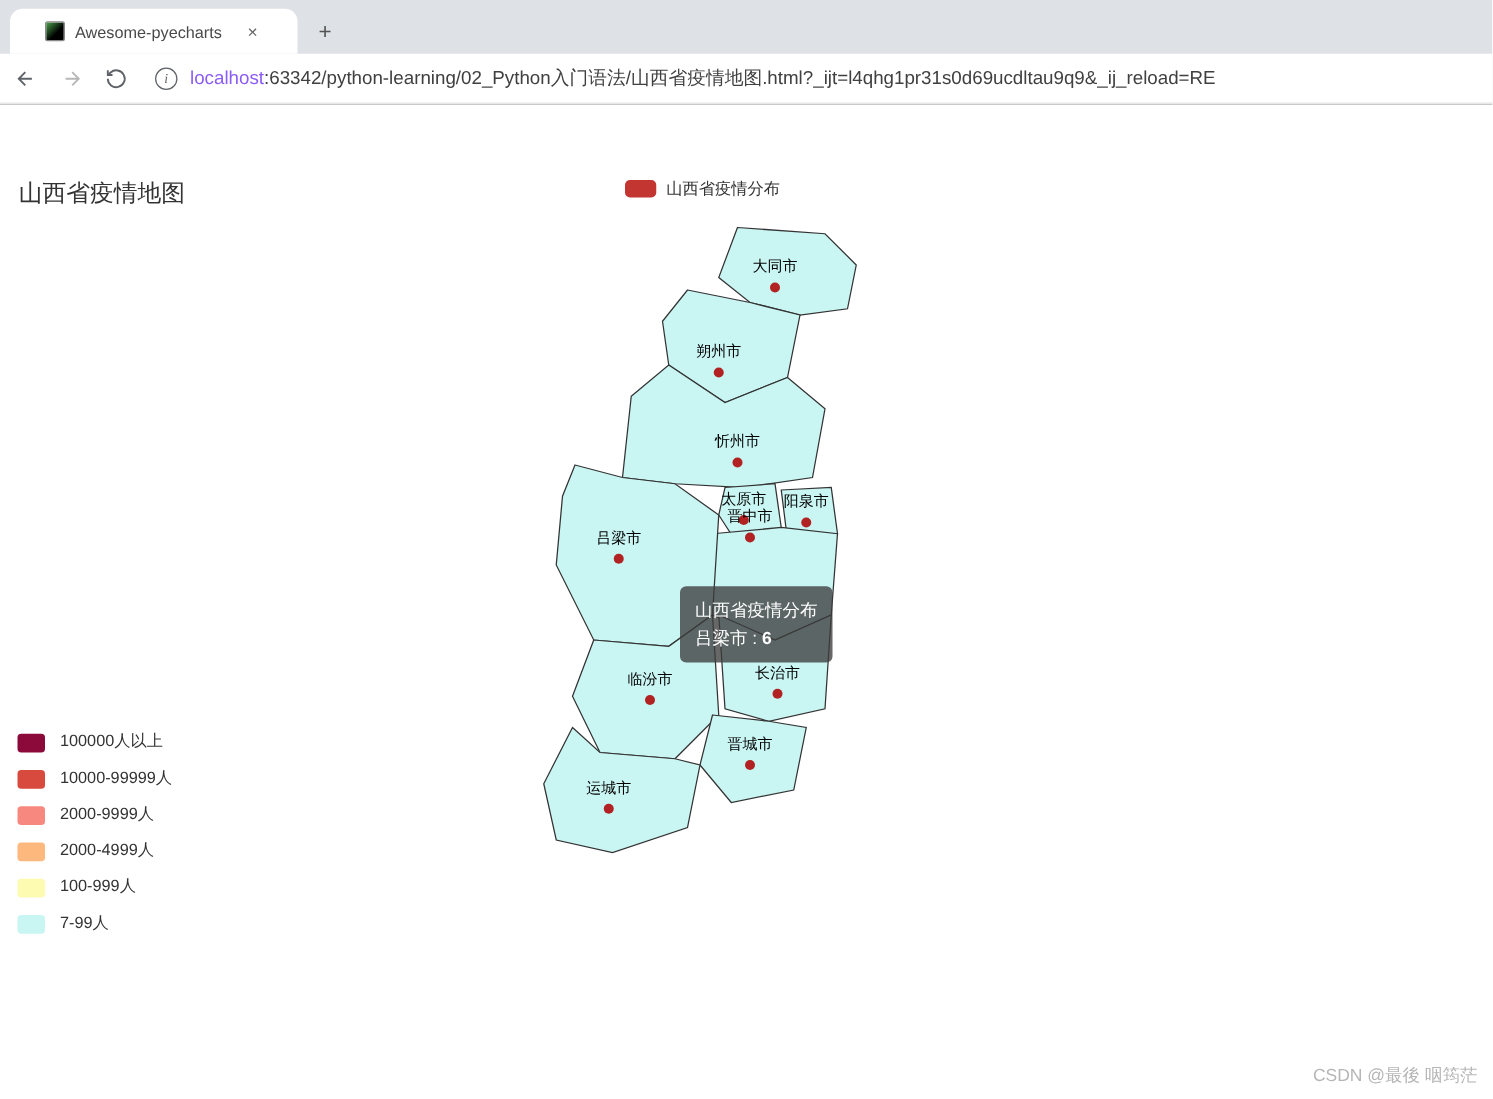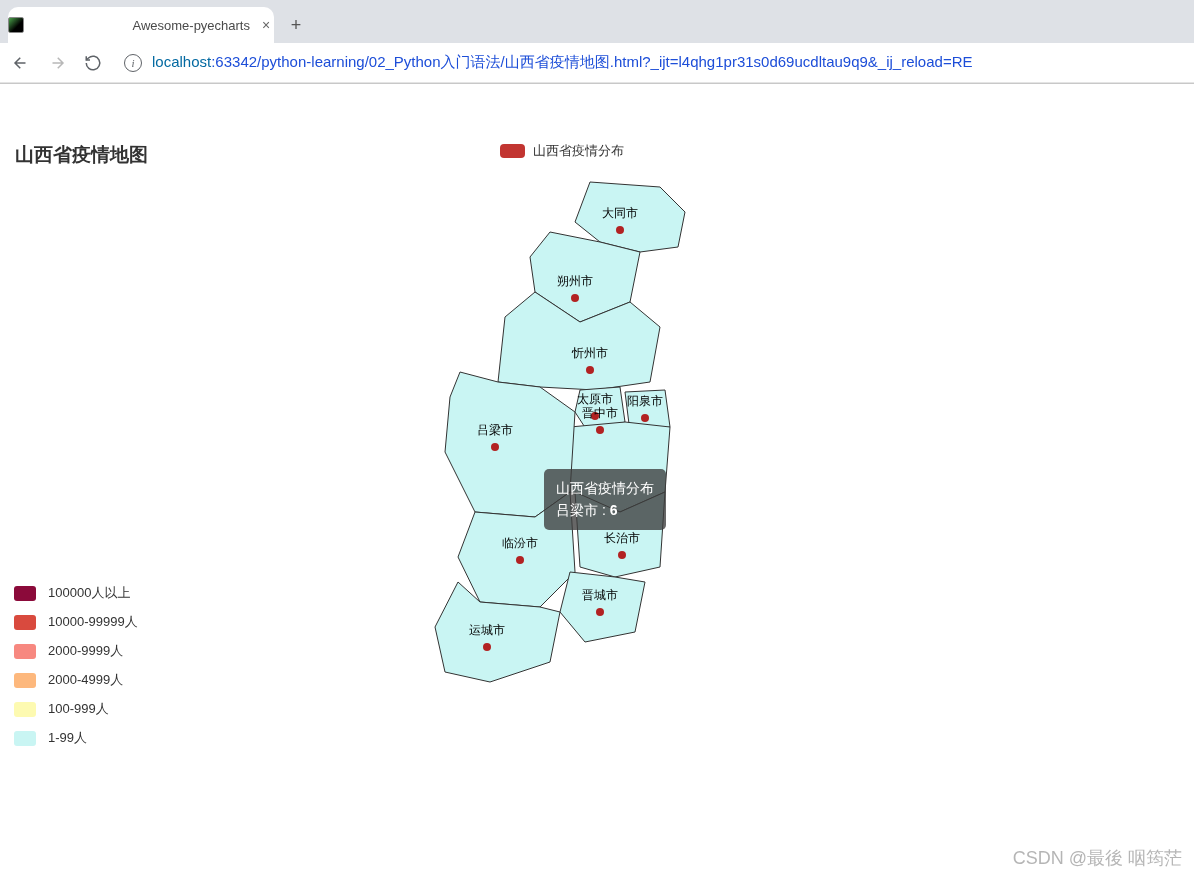--- a/index.html
+++ b/index.html
@@ -1,58 +1,58 @@
 <!DOCTYPE html>
 <html><head>
   <meta charset="utf-8">
   <style>
     * { box-sizing: border-box; margin: 0; padding: 0; }
     body { font-family: -apple-system, "Microsoft YaHei", Arial, sans-serif; background: #fff; width: 1194px; height: 879px; overflow: hidden; position: relative; }
     
     
     .browser-chrome { background: #dee1e6; border-bottom: 1px solid #c8c8c8; }
     .tab-strip { display: flex; height: 43px; align-items: flex-end; padding: 7px 8px 0 8px; gap: 0; }
-    .tab { display: flex; align-items: center; background: #fff; border-radius: 10px 10px 0 0; height: 36px; padding: 0 0; gap: 8px; width: 266px; font-size: 13px; color: #4a4a4a; position: relative; text-align: right; }
+    .tab { display: flex; align-items: center; background: #fff; border-radius: 10px 10px 0 0; height: 36px; padding: 0 28px; gap: 8px; width: 230px; font-size: 13px; color: #4a4a4a; position: relative; }
     .tab-favicon { width: 16px; height: 16px; background: linear-gradient(135deg,#4aa24a,#000 60%); border: 1px solid #888; border-radius: 2px; }
     .tab-title { flex: 1; white-space: nowrap; overflow: hidden; }
     .tab-close { width: 16px; height: 16px; display: flex; align-items: center; justify-content: center; color: #666; font-size: 14px; cursor: pointer; border-radius: 50%; }
     .new-tab-btn { width: 28px; height: 28px; display: flex; align-items: center; justify-content: center; font-size: 18px; color: #555; margin-left: 8px; margin-bottom: 4px; cursor: pointer; border-radius: 50%; }
     
     .nav-bar { display: flex; align-items: center; background: #fff; height: 40px; padding: 0 10px; gap: 14px; border-bottom: 1px solid #e4e4e4; }
     .nav-icon { width: 22px; height: 22px; display: flex; align-items: center; justify-content: center; color: #5f6368; cursor: pointer; }
     .nav-icon.dim { color: #b8b8b8; }
     .nav-icon svg { width: 18px; height: 18px; }
     .url-area { flex: 1; display: flex; align-items: center; gap: 10px; font-size: 15px; color: #202124; padding-left: 6px; }
     .url-text { white-space: nowrap; overflow: hidden; }
-    .url-host { color: #0369a1; }
-    .url-path { color: #1d4ed8; }
+    .url-host { color: #8b5cf6; }
+    .url-path { color: #404040; }
     .info-circ { width: 18px; height: 18px; border: 1.5px solid #5f6368; border-radius: 50%; display: flex; align-items: center; justify-content: center; font-size: 11px; font-family: Georgia, serif; font-style: italic; color: #5f6368; }
     
     
     .content { position: relative; width: 100%; height: calc(100% - 83px); }
-    .chart-title { position: absolute; left: 15px; top: 58px; font-size: 19px; font-weight: bold; color: #333; }
+    .chart-title { position: absolute; left: 15px; top: 58px; font-size: 19px; font-weight: normal; color: #333; }
     
     .legend-top { position: absolute; left: 500px; top: 58px; display: flex; align-items: center; gap: 8px; font-size: 13px; color: #333; }
     .legend-chip { width: 25px; height: 14px; background: #c23531; border-radius: 4px; }
     
     .map-wrap { position: absolute; left: 420px; top: 88px; width: 300px; height: 540px; }
     .map-wrap svg { width: 100%; height: 100%; }
     .region { fill: #c9f5f3; stroke: #333; stroke-width: 1; cursor: pointer; }
     .city-dot { fill: #b22222; }
     .city-label { font-size: 12px; fill: #000; text-anchor: middle; }
     
     .tooltip { position: absolute; left: 544px; top: 385px; background: rgba(60,60,60,0.78); color: #fff; padding: 8px 12px; border-radius: 5px; font-size: 14px; line-height: 1.6; white-space: nowrap; }
     .tooltip .tt-series { font-weight: 500; }
     .tooltip .tt-value { font-weight: bold; }
     
     .visual-legend { position: absolute; left: 14px; top: 500px; display: flex; flex-direction: column; gap: 11px; font-size: 13px; color: #333; }
-    .vl-row { display: flex; align-items: center; gap: 12px; }
+    .vl-row { display: flex; align-items: flex-end; gap: 12px; }
     .vl-swatch { width: 22px; height: 15px; border-radius: 3px; }
     
-    .watermark { position: absolute; right: 12px; bottom: 10px; font-size: 18px; color: rgba(120,120,120,0.55); }
+    .watermark { position: absolute; right: 12px; bottom: 10px; font-size: 14px; color: rgba(120,120,120,0.55); }
   </style>
 </head>
 <body>
 
 <div class="browser-chrome">
   <div class="tab-strip">
     <div class="tab">
       <div class="tab-favicon"></div>
       <span class="tab-title">Awesome-pyecharts</span>
       <span class="tab-close">×</span>
@@ -158,18 +158,18 @@
       <div class="vl-row">
         <div class="vl-swatch" style="background: rgb(253, 184, 125);"></div>
         <span>2000-4999人</span>
       </div>
       <div class="vl-row">
         <div class="vl-swatch" style="background: rgb(253, 250, 177);"></div>
         <span>100-999人</span>
       </div>
       <div class="vl-row">
         <div class="vl-swatch" style="background: rgb(201, 245, 243);"></div>
-        <span>1-99人</span>
+        <span>7-99人</span>
       </div>
     </div>
 
   <div class="watermark">CSDN @最後 咽筠茫</div>
 </div>
 
 </body></html>

